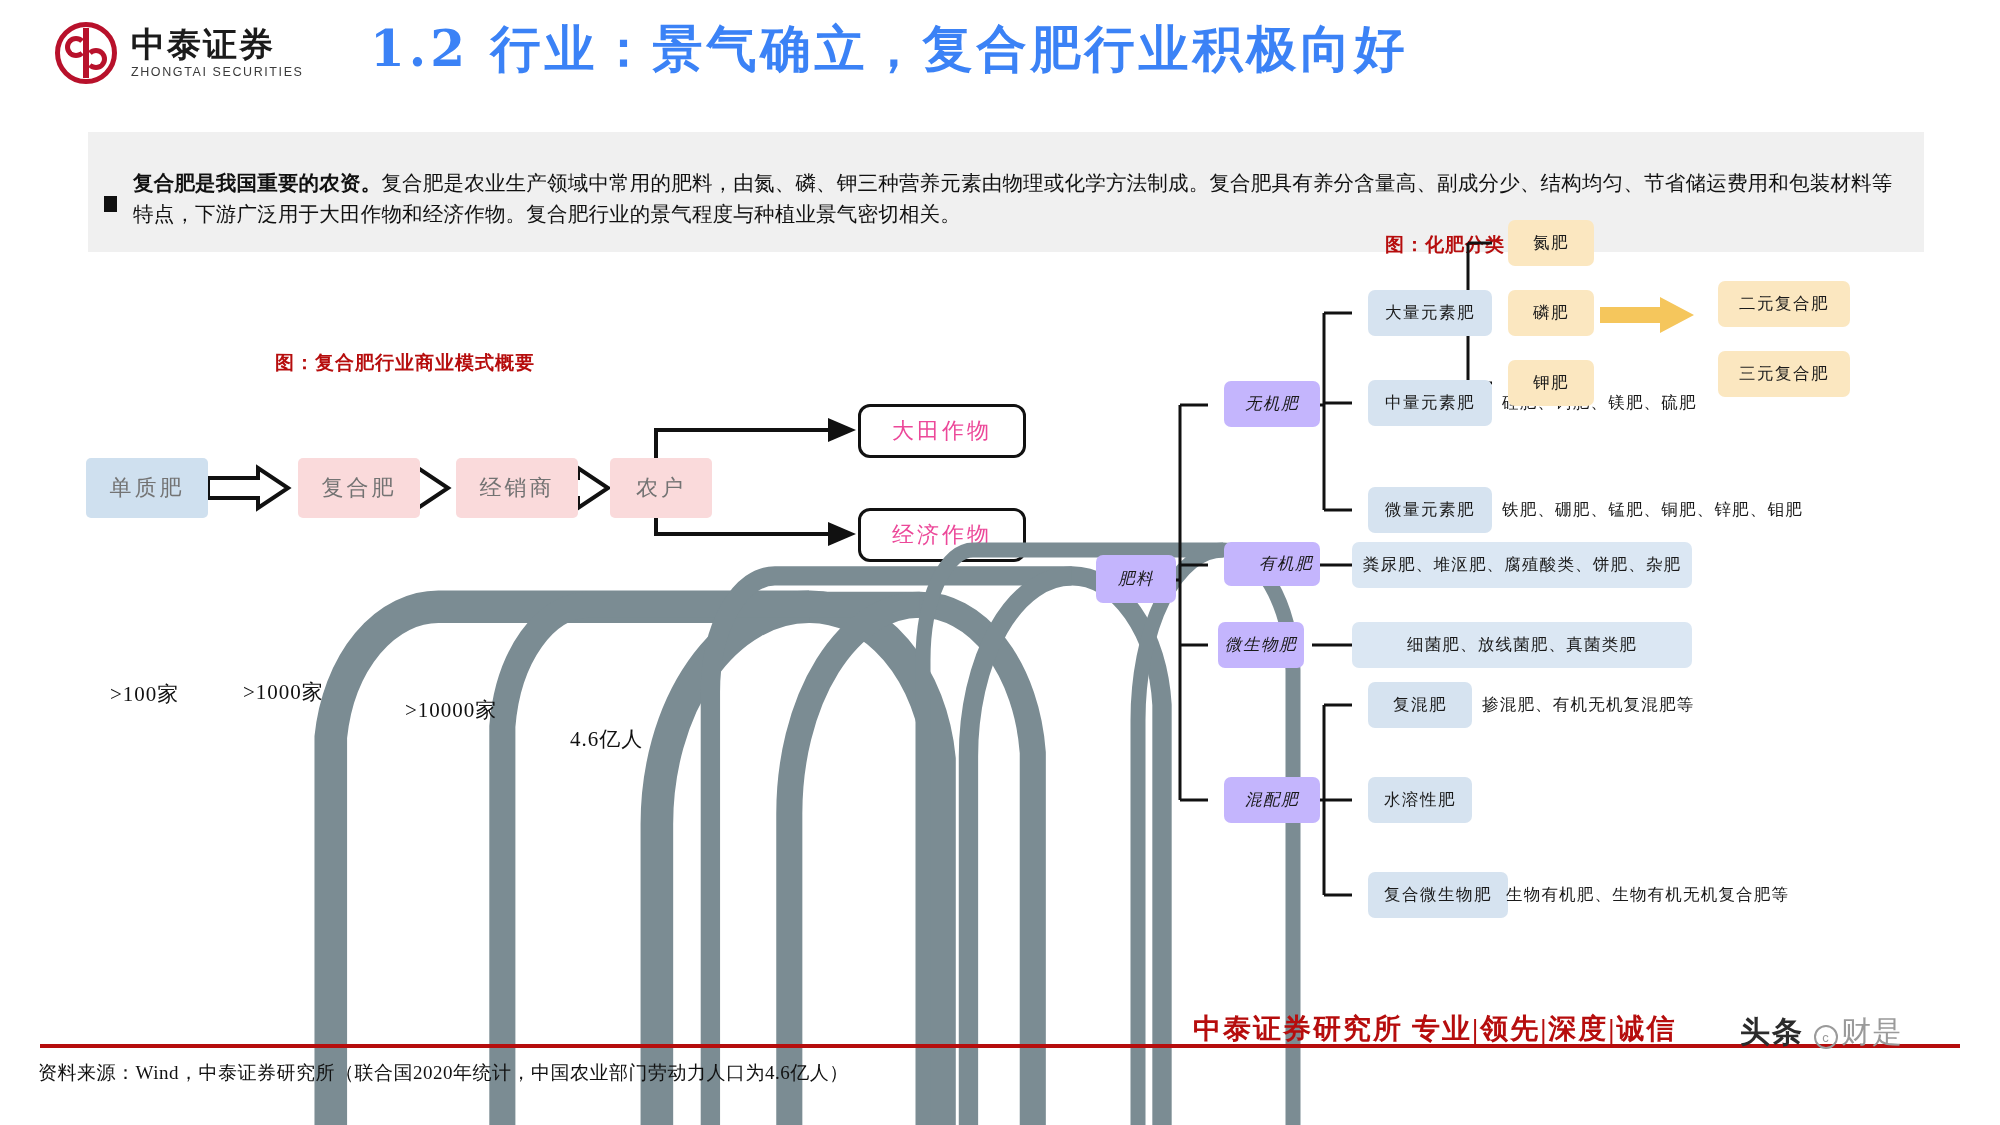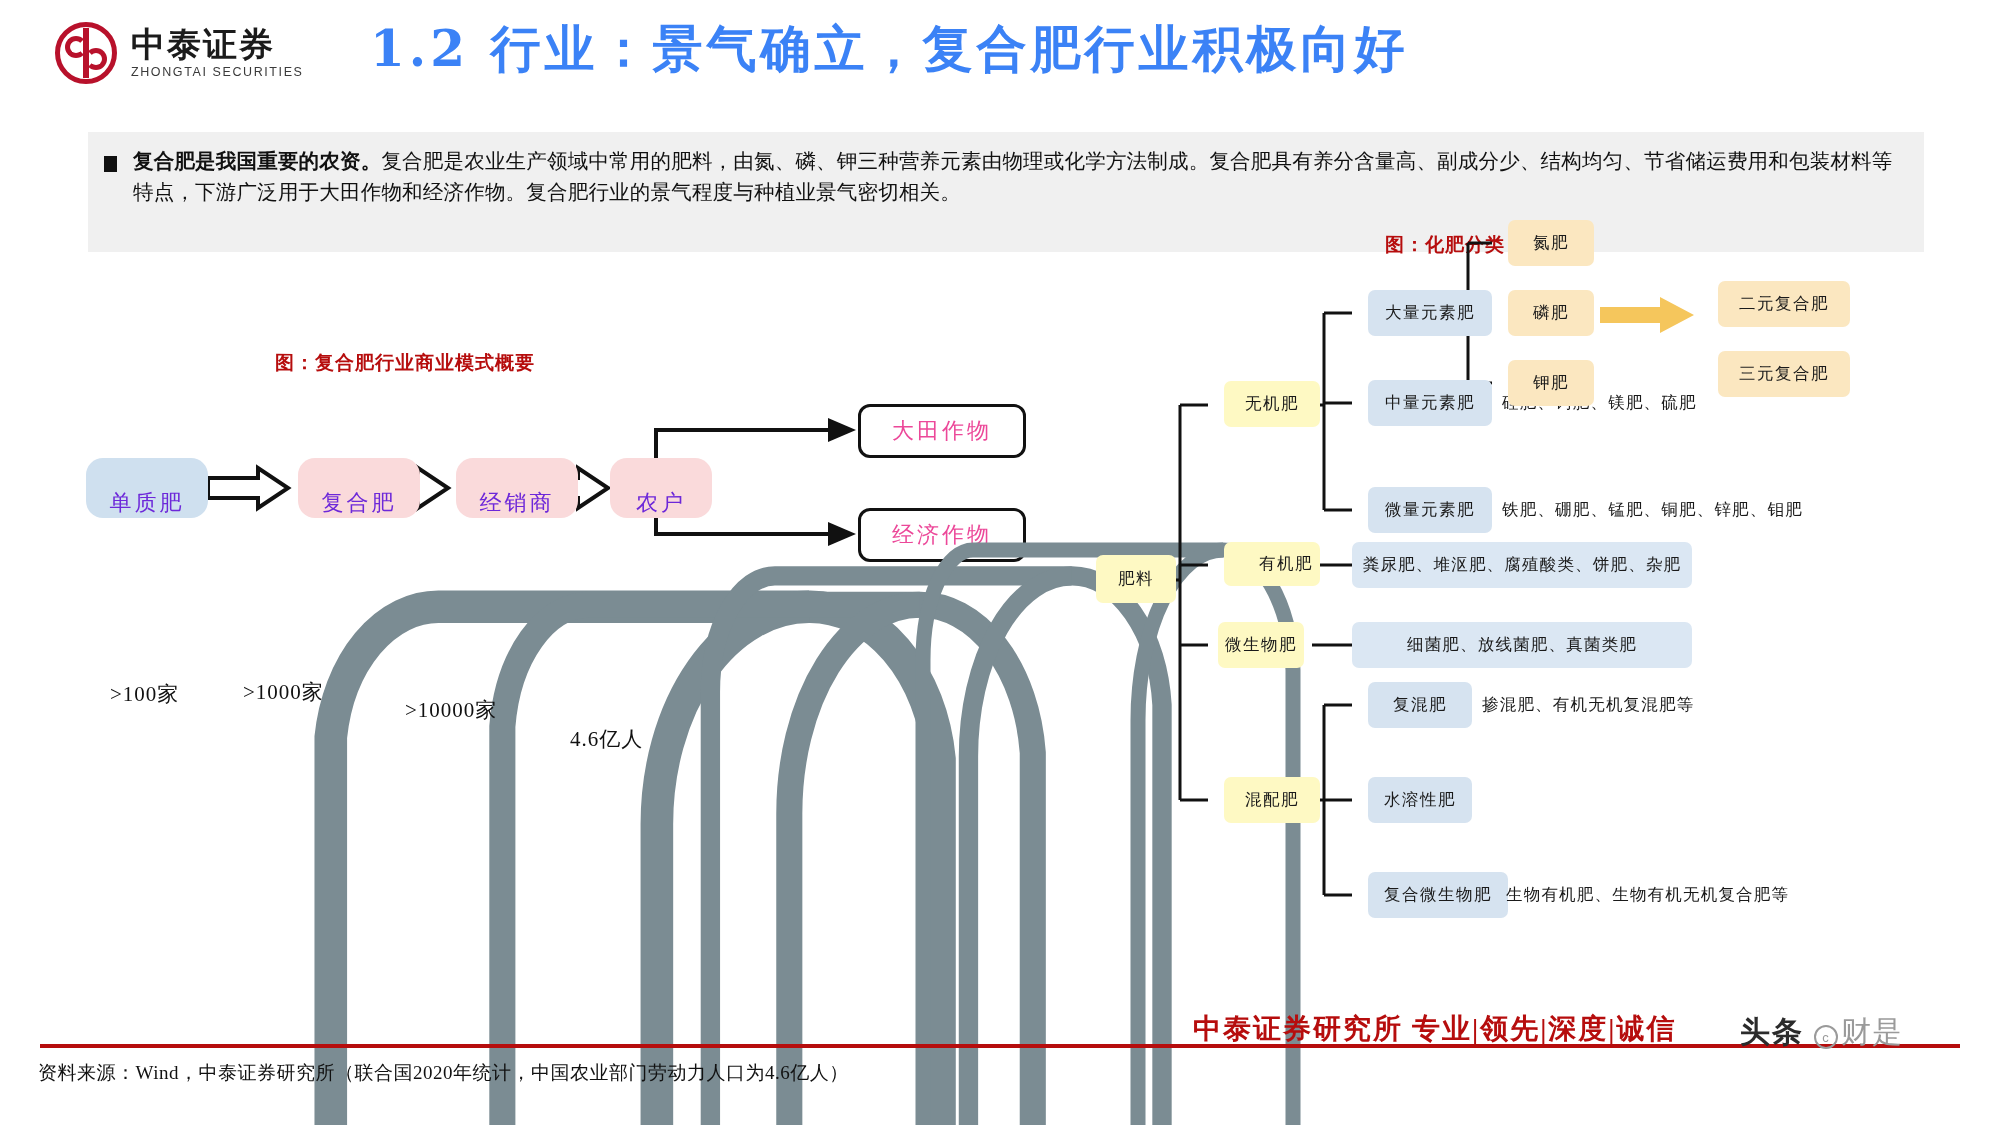--- a/index.html
+++ b/index.html
@@ -38,40 +38,40 @@
   #page-title {
     position:absolute; left:370px; top:16px; width:1400px;
     font-size:50px; font-weight:bold; color:#3b82f6; letter-spacing:4px;
     font-family:"DejaVu Serif","Liberation Serif",serif; white-space:nowrap;
   }
 
   
   #summary-box {
     position:absolute; left:88px; top:132px; width:1836px; height:120px;
     background:#f0f0f0;
-    display:flex; align-items:flex-start; padding:14px 20px 0 16px;
+    display:flex; align-items:center; padding:14px 20px 0 16px;
   }
   #bullet-square { width:13px; height:16px; background:#111; margin:10px 16px 0 0; flex:none; }
   #summary-text { font-size:20.5px; line-height:31px; color:#111; letter-spacing:.2px; }
   #summary-text b { font-weight:bold; }
 
   
   .fig-caption {
     position:absolute; font-size:19px; font-weight:bold; color:#b60d0d; letter-spacing:1px;
     white-space:nowrap;
   }
   #caption-left  { left:275px; top:350px; }
   #caption-right { left:1385px; top:232px; }
 
   
   #flow { position:absolute; left:0; top:0; width:1100px; height:1000px; }
   .fbox {
-    position:absolute; border-radius:17px;
-    display:flex; align-items:flex-end; justify-content:center;
-    font-size:22px; color:#6d28d9; letter-spacing:3px;
+    position:absolute; border-radius:5px;
+    display:flex; align-items:center; justify-content:center;
+    font-size:22px; color:#737373; letter-spacing:3px;
   }
   .fbox.blue { background:#cfe0ef; }
   .fbox.pink { background:#fadadb; }
   .obox {
     position:absolute; border:3px solid #111; border-radius:12px; background:#fff;
     display:flex; align-items:center; justify-content:center;
     font-size:22px; color:#ec4899; letter-spacing:3px;
   }
   
   #flow svg { position:absolute; left:0; top:0; width:1100px; height:1000px; overflow:visible; }
@@ -83,21 +83,21 @@
   }
 
   
   #tree { position:absolute; left:1090px; top:255px; width:900px; height:840px; }
   #tree svg.lines { position:absolute; left:0; top:0; width:900px; height:840px; overflow:visible; }
   .tnode {
     position:absolute; border-radius:7px;
     display:flex; align-items:center; justify-content:center;
     font-size:16.5px; color:#1a1a1a; letter-spacing:1.5px; white-space:nowrap;margin-left:16px;
   }
-  .tnode.pink   { background:#fef9c3; }
+  .tnode.pink   { background:#c4b5fd;font-style:italic; }
   .tnode.blue   { background:#d6e3f0; }
   .tnode.cream  { background:#fbe7c0; }
   .tnote {
     position:absolute; font-size:16.5px; color:#1a1a1a; letter-spacing:1.2px; white-space:nowrap;
     display:flex; align-items:center;
   }
   .tnote.band { background:#dbe7f3; border-radius:7px; justify-content:center; }
 
   
   #footer-rule {

